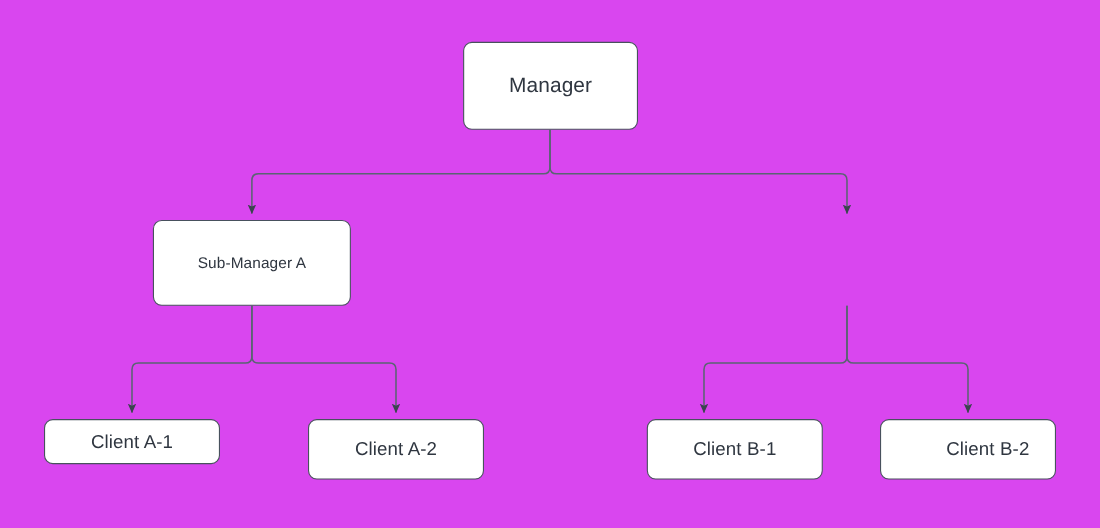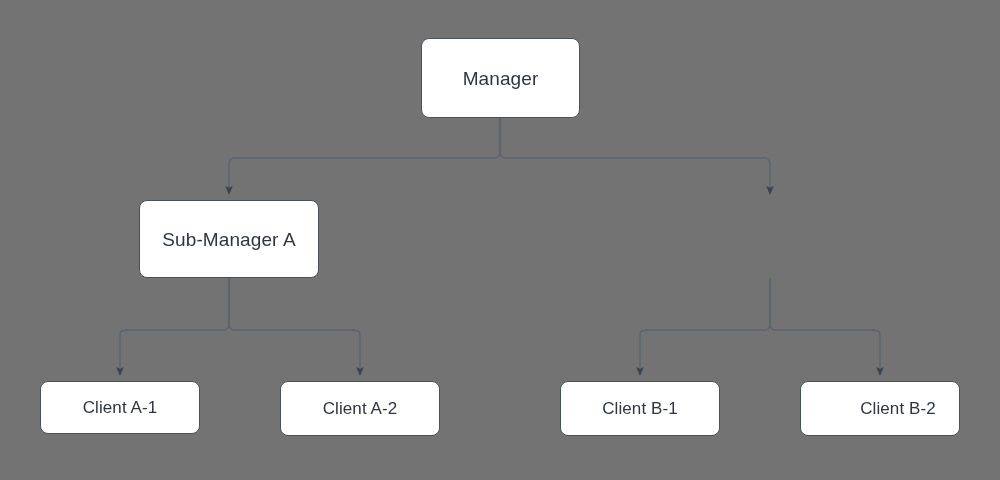--- a/index.html
+++ b/index.html
@@ -39,27 +39,27 @@
     color: #2f3640;
     z-index: 2;
   }
   .node-label {
     color: #2f3640;
     line-height: 1;
     white-space: nowrap;
     letter-spacing: 0.1px;
   }
   .level-root .node-label { font-size: 19px; }
-  .level-mid  .node-label { font-size: 19px; }
+  .level-mid  .node-label { font-size: 14px; }
   .level-leaf .node-label { font-size: 17px; }
 </style>
 </head>
 <body>
 
-<div id="canvas" style="background: #737373; width: 1000px; height: 480px;">
+<div id="canvas" style="background: #d946ef; width: 1000px; height: 480px;">
 
   <svg id="edge-layer" viewBox="0 0 1000 480" width="1000" height="480" xmlns="http://www.w3.org/2000/svg">
     <defs>
       <marker id="arrow-head" viewBox="0 0 10 10" refX="9.2" refY="5" markerWidth="6.2" markerHeight="6.2" orient="auto-start-reverse">
         <path d="M 0 0.6 L 10 5 L 0 9.4 L 2.1 5 Z" fill="#3b434f"></path>
       </marker>
     </defs>
 
     <g fill="none" stroke="#5a6472" stroke-width="1.4" stroke-linecap="butt" stroke-linejoin="round">
 
@@ -109,29 +109,29 @@
 
   <div class="node level-root" style="left: 421px; top: 38px; width: 159px; height: 80px; background: rgb(255, 255, 255); border-color: rgb(72, 81, 93); border-width: 1px; border-radius: 8px;">
     <span class="node-label" style="color: rgb(47, 54, 64);">Manager</span>
   </div>
 
   <div class="node level-mid" style="left: 139px; top: 200px; width: 180px; height: 78px; background: rgb(255, 255, 255); border-color: rgb(72, 81, 93); border-width: 1px; border-radius: 8px;">
     <span class="node-label" style="color: rgb(47, 54, 64);">Sub-Manager A</span>
   </div>
 
 
-  <div class="node level-leaf" style="left: 40px; top: 381px; width: 160px; height: 53px; background: rgb(255, 255, 255); border-color: rgb(72, 81, 93); border-width: 1px; border-radius: 8px;">
+  <div class="node level-leaf" style="left: 40px; top: 381px; width: 160px; height: 41px; background: rgb(255, 255, 255); border-color: rgb(72, 81, 93); border-width: 1px; border-radius: 8px;">
     <span class="node-label" style="color: rgb(47, 54, 64);">Client A-1</span>
   </div>
 
   <div class="node level-leaf" style="left: 280px; top: 381px; width: 160px; height: 55px; background: rgb(255, 255, 255); border-color: rgb(72, 81, 93); border-width: 1px; border-radius: 8px;">
     <span class="node-label" style="color: rgb(47, 54, 64);">Client A-2</span>
   </div>
 
-  <div class="node level-leaf" style="left: 560px; top: 381px; width: 160px; height: 55px; background: rgb(255, 255, 255); border-color: rgb(72, 81, 93); border-width: 1px; border-radius: 8px;">
+  <div class="node level-leaf" style="left: 588px; top: 381px; width: 160px; height: 55px; background: rgb(255, 255, 255); border-color: rgb(72, 81, 93); border-width: 1px; border-radius: 8px;">
     <span class="node-label" style="color: rgb(47, 54, 64);">Client B-1</span>
   </div>
 
   <div class="node level-leaf" style="left: 800px; top: 381px; width: 160px; height: 55px; background: rgb(255, 255, 255); border-color: rgb(72, 81, 93); border-width: 1px; border-radius: 8px; padding-left: 36px;">
     <span class="node-label" style="color: rgb(47, 54, 64);">Client B-2</span>
   </div>
 
 </div>
 
 </body></html>

